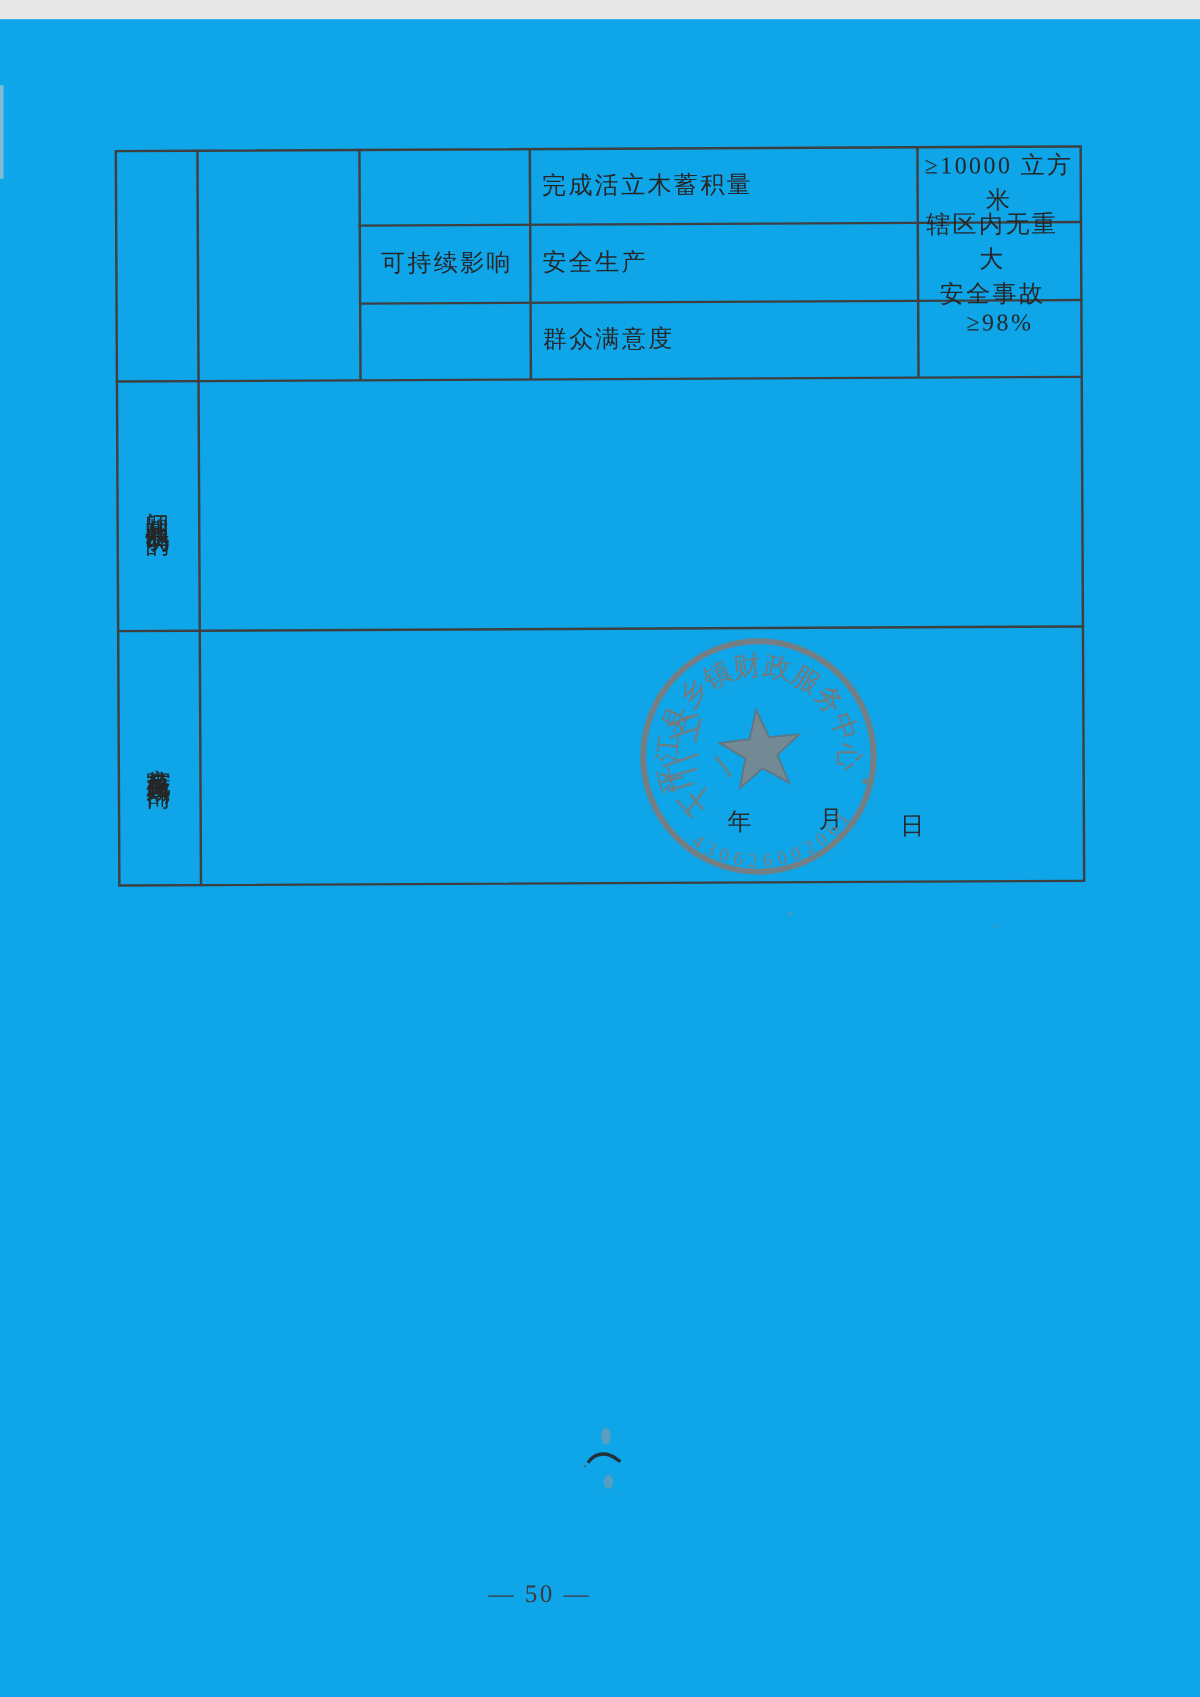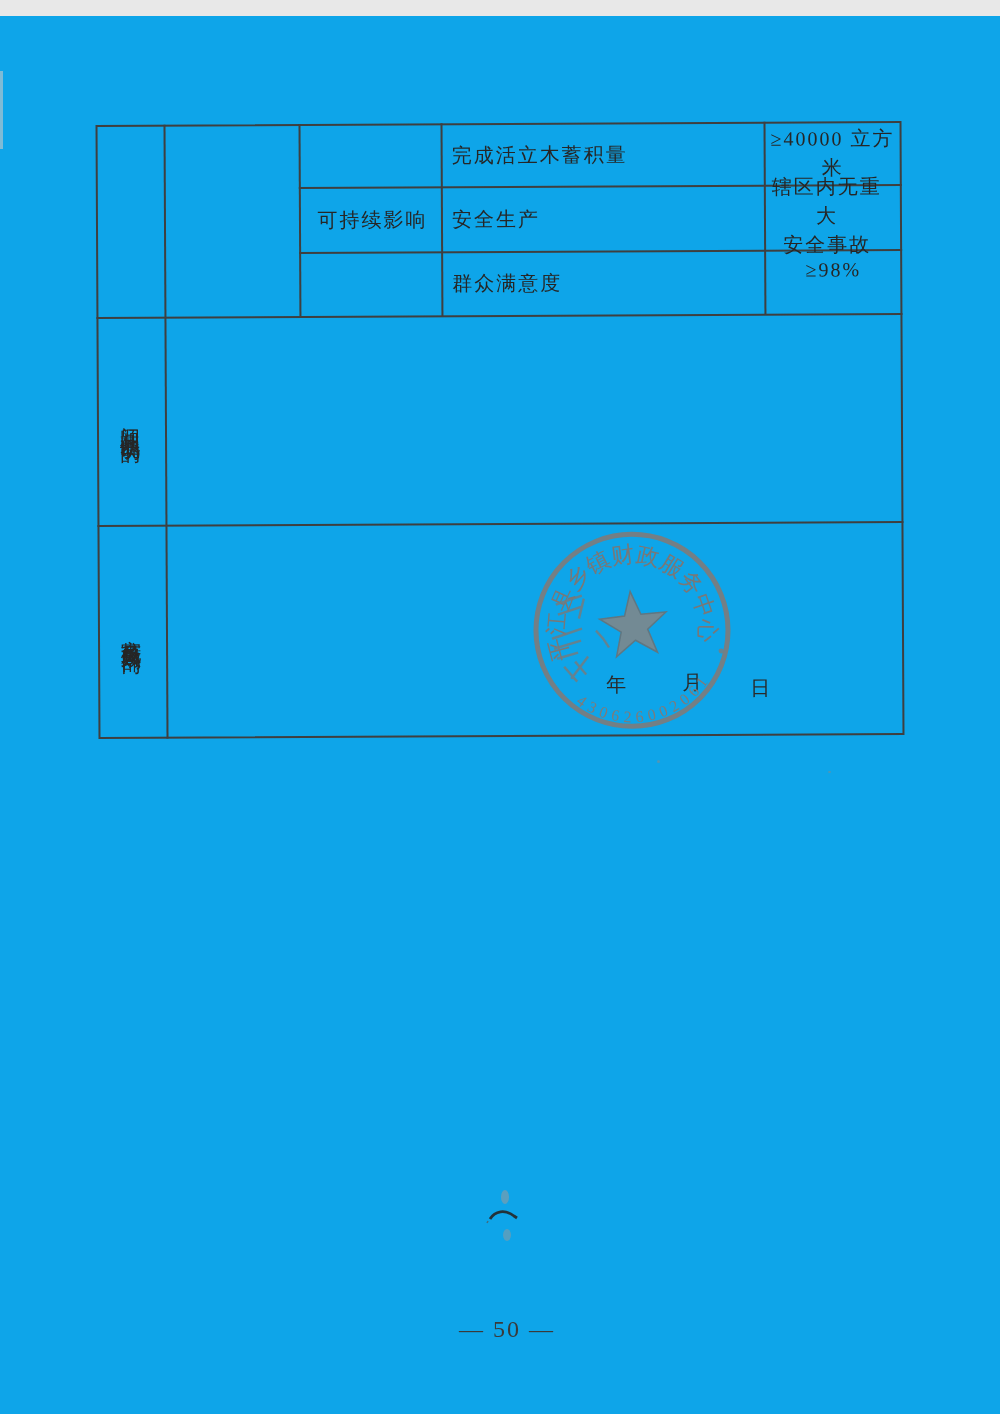--- a/index.html
+++ b/index.html
@@ -31,21 +31,21 @@
     writing-mode:vertical-rl; text-orientation:upright;
     font-size:20px; box-sizing:border-box;
   }
   .ls3 { letter-spacing:3px; }
   .ls2 { letter-spacing:2px; }
   .datechar { position:absolute; font-size:20px; color:#2a2a2a; }
   .seal-svg { position:absolute; left:414px; top:388px; width:240px; height:240px; }
   
   .pagenum {
     position:absolute; left:407px; top:1300px; width:200px;
-    text-align:center; font-size:24px; letter-spacing:2px; color:#3a3a3a;
+    font-size:21px; letter-spacing:2px; color:#3a3a3a;
   }
   .smudge { position:absolute; left:485px; top:1168px; width:46px; height:62px; }
   .speck { position:absolute; border-radius:50%; background:#8a8a8a; }
   .speck.s1 { left:657px; top:744px; width:3px; height:3px; opacity:.55; }
   .speck.s2 { left:828px; top:755px; width:3px; height:2px; opacity:.5; }
   .edge-streak {
     position:absolute; left:0; top:55px; width:3px; height:78px;
     background:#c9c9c9; opacity:.6;
   }
 </style>
@@ -62,26 +62,26 @@
     <div class="vl" style="left:68px;  top:0; height:614px;"></div>
     <div class="vl" style="left:203px; top:0; height:193px;"></div>
     <div class="vl" style="left:345px; top:0; height:193px;"></div>
     <div class="vl" style="left:668px; top:0; height:193px;"></div>
     <div class="hl" style="top:63px;  left:203px; width:603px;"></div>
     <div class="hl" style="top:128px; left:203px; width:603px;"></div>
     <div class="hl" style="top:192px; left:0;     width:806px;"></div>
     <div class="hl" style="top:400px; left:0;     width:806px;"></div>
 
     <div class="cell left" style="left:345px; top:0; width:323px; height:63px;">完成活立木蓄积量</div>
-    <div class="cell center" style="left:668px; top:0; width:138px; height:63px; line-height:1.45;">≥40000 立方
+    <div class="cell center" style="left:668px; top:0; width:138px; height:63px; line-height:1.45;">≥10000 立方
 米</div>
 
     <div class="cell center" style="left:203px; top:63px; width:147px; height:65px;">可持续影响</div>
     <div class="cell left" style="left:345px; top:63px; width:323px; height:65px;">安全生产</div>
-    <div class="cell center" style="left:668px; top:63px; width:126px; height:65px; line-height:1.45;font-family:Liberation Mono, monospace;">辖区内无重大
+    <div class="cell center" style="left:668px; top:63px; width:126px; height:65px; line-height:1.45;">辖区内无重大
 安全事故</div>
 
     <div class="cell left" style="left:345px; top:128px; width:323px; height:64px;">群众满意度</div>
     <div class="cell center" style="left:668px; top:116px; width:138px; height:64px;">≥98%</div>
 
     <div class="vlabel ls3" style="left:0; top:192px; width:68px; height:208px;">问题其他说明的</div>
     <div class="cell" style="left:68px; top:192px; width:738px; height:208px;"></div>
 
     <div class="vlabel ls2" style="left:0; top:400px; width:68px; height:214px;">审核意见财政部门</div>
 

